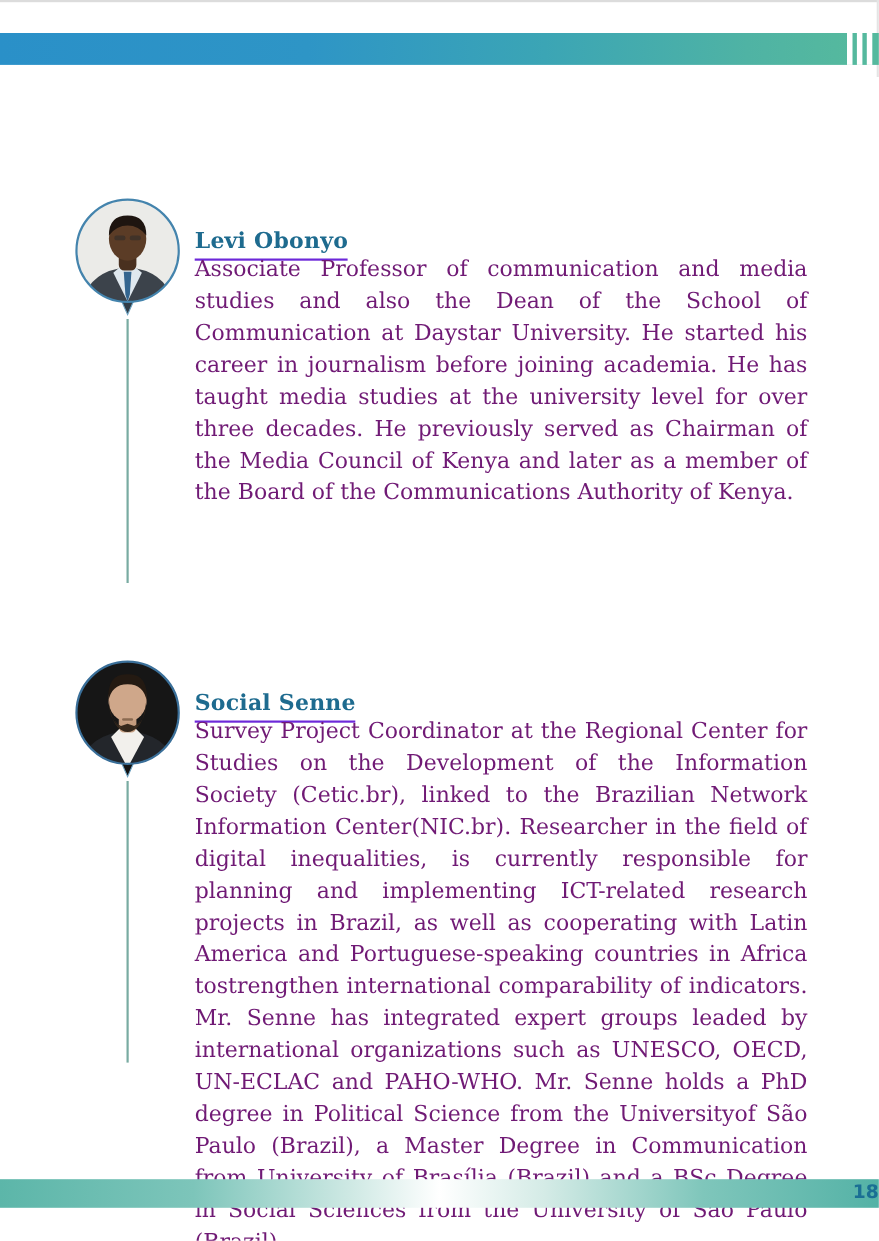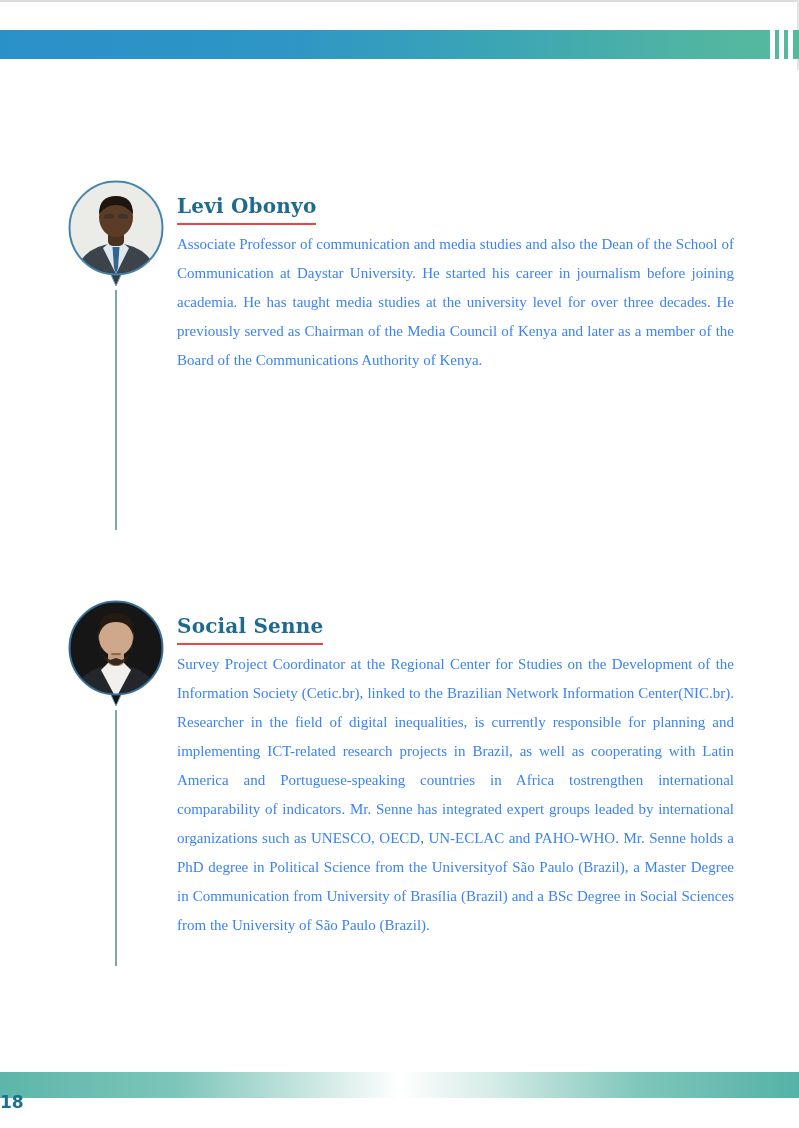--- a/index.html
+++ b/index.html
@@ -34,40 +34,40 @@
   .connector-2{top:710px;height:256px;}
 
   .bio-name{
     position:absolute;left:177px;top:16px;
     font-size:20px;font-weight:bold;color:#1e6b8f;
     letter-spacing:0.2px;
   }
   .bio-name .name-text{
     display:inline-block;
     padding-bottom:5px;
-    border-bottom:2px solid #ef4444;
+    border-bottom:2px solid #6d28d9;
+    margin-top:12px;
   }
   .bio-text{
     position:absolute;left:177px;top:52px;width:557px;
-    font-size:15px;line-height:29px;color:#3b82f6;
+    font-size:20px;line-height:29px;color:#701a75;
     text-align:justify;
-    font-family:Liberation Serif, serif;
   }
   .bio-text p{margin:0;}
 
   
   .footer-bar{
     position:absolute;top:1072px;left:0;width:799px;height:26px;
     background:linear-gradient(90deg,#5cb6a9 0%,#7dc5ba 22%,#cfe9e4 40%,#ffffff 50%,#d4ebe6 62%,#7fc6bb 80%,#54b2a6 100%);
   }
   .page-number{
     position:absolute;top:1074px;left:0;width:799px;
-    text-align:left;
+    text-align:right;
     font-family:"DejaVu Sans","Liberation Sans",sans-serif;
-    font-size:17px;font-weight:bold;color:#1b6f94;margin-top:18px;
+    font-size:17px;font-weight:bold;color:#1b6f94;
   }
 </style>
 </head>
 <body>
 
 <div class="page-edge-top"></div>
 <div class="page-edge-right"></div>
 
 <div class="top-bar">
   <span class="gap g1"></span>

